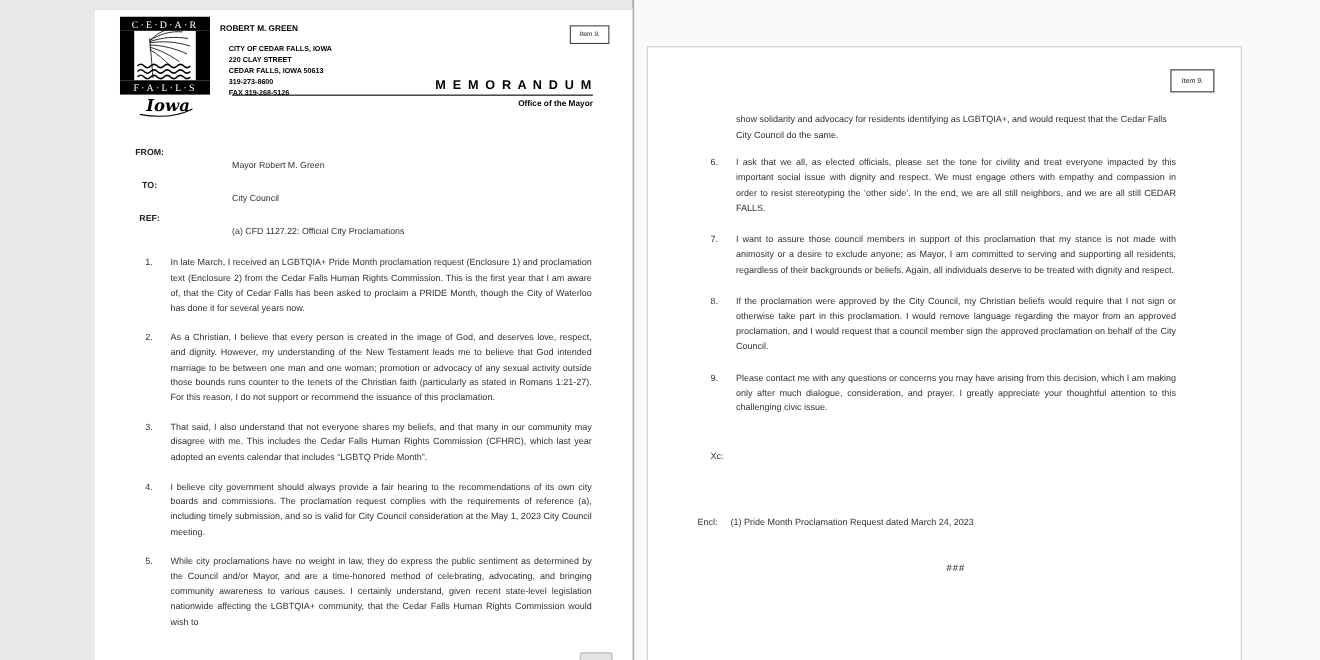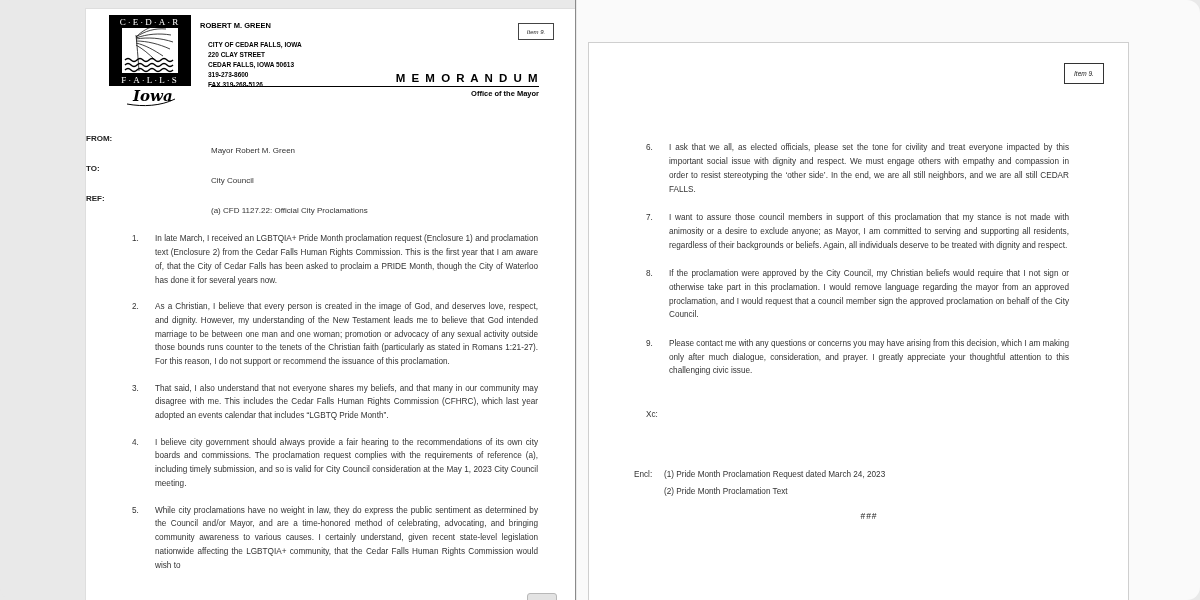--- a/index.html
+++ b/index.html
@@ -1,19 +1,19 @@
 <!DOCTYPE html>
 <html><head>
 <meta charset="utf-8">
 <style>
   * { margin:0; padding:0; box-sizing:border-box; }
   html,body { background:#e9e9e9; }
   .canvas {
     position:relative; width:1200px; height:600px; overflow:hidden;
-    background:#e9e9e9; font-family:"Liberation Sans", sans-serif; color:#333;border-radius:13px;
+    background:#e9e9e9; font-family:"Liberation Sans", sans-serif; color:#333;
   }
   .right-bg { position:absolute; left:577px; top:0; width:623px; height:600px; background:#fafafa; }
   .pane-divider { position:absolute; left:575px; top:0; width:1px; height:600px; background:#8a8a8a; }
 
   .page { position:absolute; background:#fff; }
   .page1 { left:85px; top:8px; width:490px; height:640px; border:1px solid #dedede; border-right:none; }
   .page2 { left:588px; top:42px; width:541px; height:600px; border:1px solid #cfcfcf; }
 
   .item-badge {
     position:absolute; display:flex; align-items:center; justify-content:center;
@@ -26,21 +26,21 @@
   .logo { position:absolute; left:23px; top:6px; }
   .lh-name { position:absolute; left:114px; top:12px; font-size:7.5px; font-weight:bold; color:#000; }
   .lh-address { position:absolute; left:122px; top:31px; font-size:6.5px; font-weight:bold; color:#000; line-height:10px; }
   .lh-memorandum { position:absolute; right:36px; top:63px; font-size:11.5px; font-weight:bold; color:#000; letter-spacing:1.5px; }
   .lh-rule { position:absolute; left:125px; right:36px; top:77px; height:1px; background:#000; }
   .lh-office { position:absolute; right:36px; top:80px; font-size:7.5px; font-weight:bold; color:#000; }
 
   
   .memo-fields { position:absolute; left:0; top:124px; font-size:8px; }
   .frow { display:flex; margin-bottom:6.5px; line-height:11.5px; }
-  .flabel { width:100px; text-align:left; font-weight:bold; color:#222; }
+  .flabel { width:100px; text-align:center; font-weight:bold; color:#222; }
   .fvalue { margin-left:25px; color:#333;margin-top:12px; }
   .fvalue.bold { font-weight:bold; color:#222; }
 
   
   .paras { position:absolute; }
   .paras1 { left:46px; top:223px; width:406px; }
   .paras2 { left:57px; top:98px; width:423px; }
   .para { display:flex; margin-bottom:12.5px; }
   .paras2 .para { margin-bottom:14.5px; }
   .pnum { flex:none; width:12px; font-size:8.2px; line-height:13.85px; }
@@ -155,20 +155,21 @@
       </div>
     </div>
   </div>
 
   <div class="page page2">
 
     <div class="item-badge badge2">
       <span>Item 9.</span>
     </div>
 
+    <div class="continuation">show solidarity and advocacy for residents identifying as LGBTQIA+, and would request that the Cedar Falls City Council do the same.</div>
 
     <div class="paras paras2">
       <div class="para">
         <div class="pnum">6.</div>
         <div class="ptext">I ask that we all, as elected officials, please set the tone for civility and treat everyone impacted by this important social issue with dignity and respect.  We must engage others with empathy and compassion in order to resist stereotyping the ‘other side’.  In the end, we are all still neighbors, and we are all still CEDAR FALLS.</div>
       </div>
       <div class="para">
         <div class="pnum">7.</div>
         <div class="ptext">I want to assure those council members in support of this proclamation that my stance is not made with animosity or a desire to exclude anyone; as Mayor, I am committed to serving and supporting all residents, regardless of their backgrounds or beliefs.  Again, all individuals deserve to be treated with dignity and respect.</div>
       </div>
@@ -183,21 +184,20 @@
     </div>
 
     <div class="xc-block">
       <div class="xc-label">Xc:</div>
     </div>
 
     <div class="encl-block">
       <div class="encl-label">Encl:</div>
       <div class="encl-lines">
         <div>(1) Pride Month Proclamation Request dated March 24, 2023</div>
-        <div>(2) Pride Month Proclamation Text</div>
       </div>
     </div>
 
     <div class="end-mark">###</div>
   </div>
 
   <div class="cropped-btn"></div>
 </div>
 
 </body></html>

